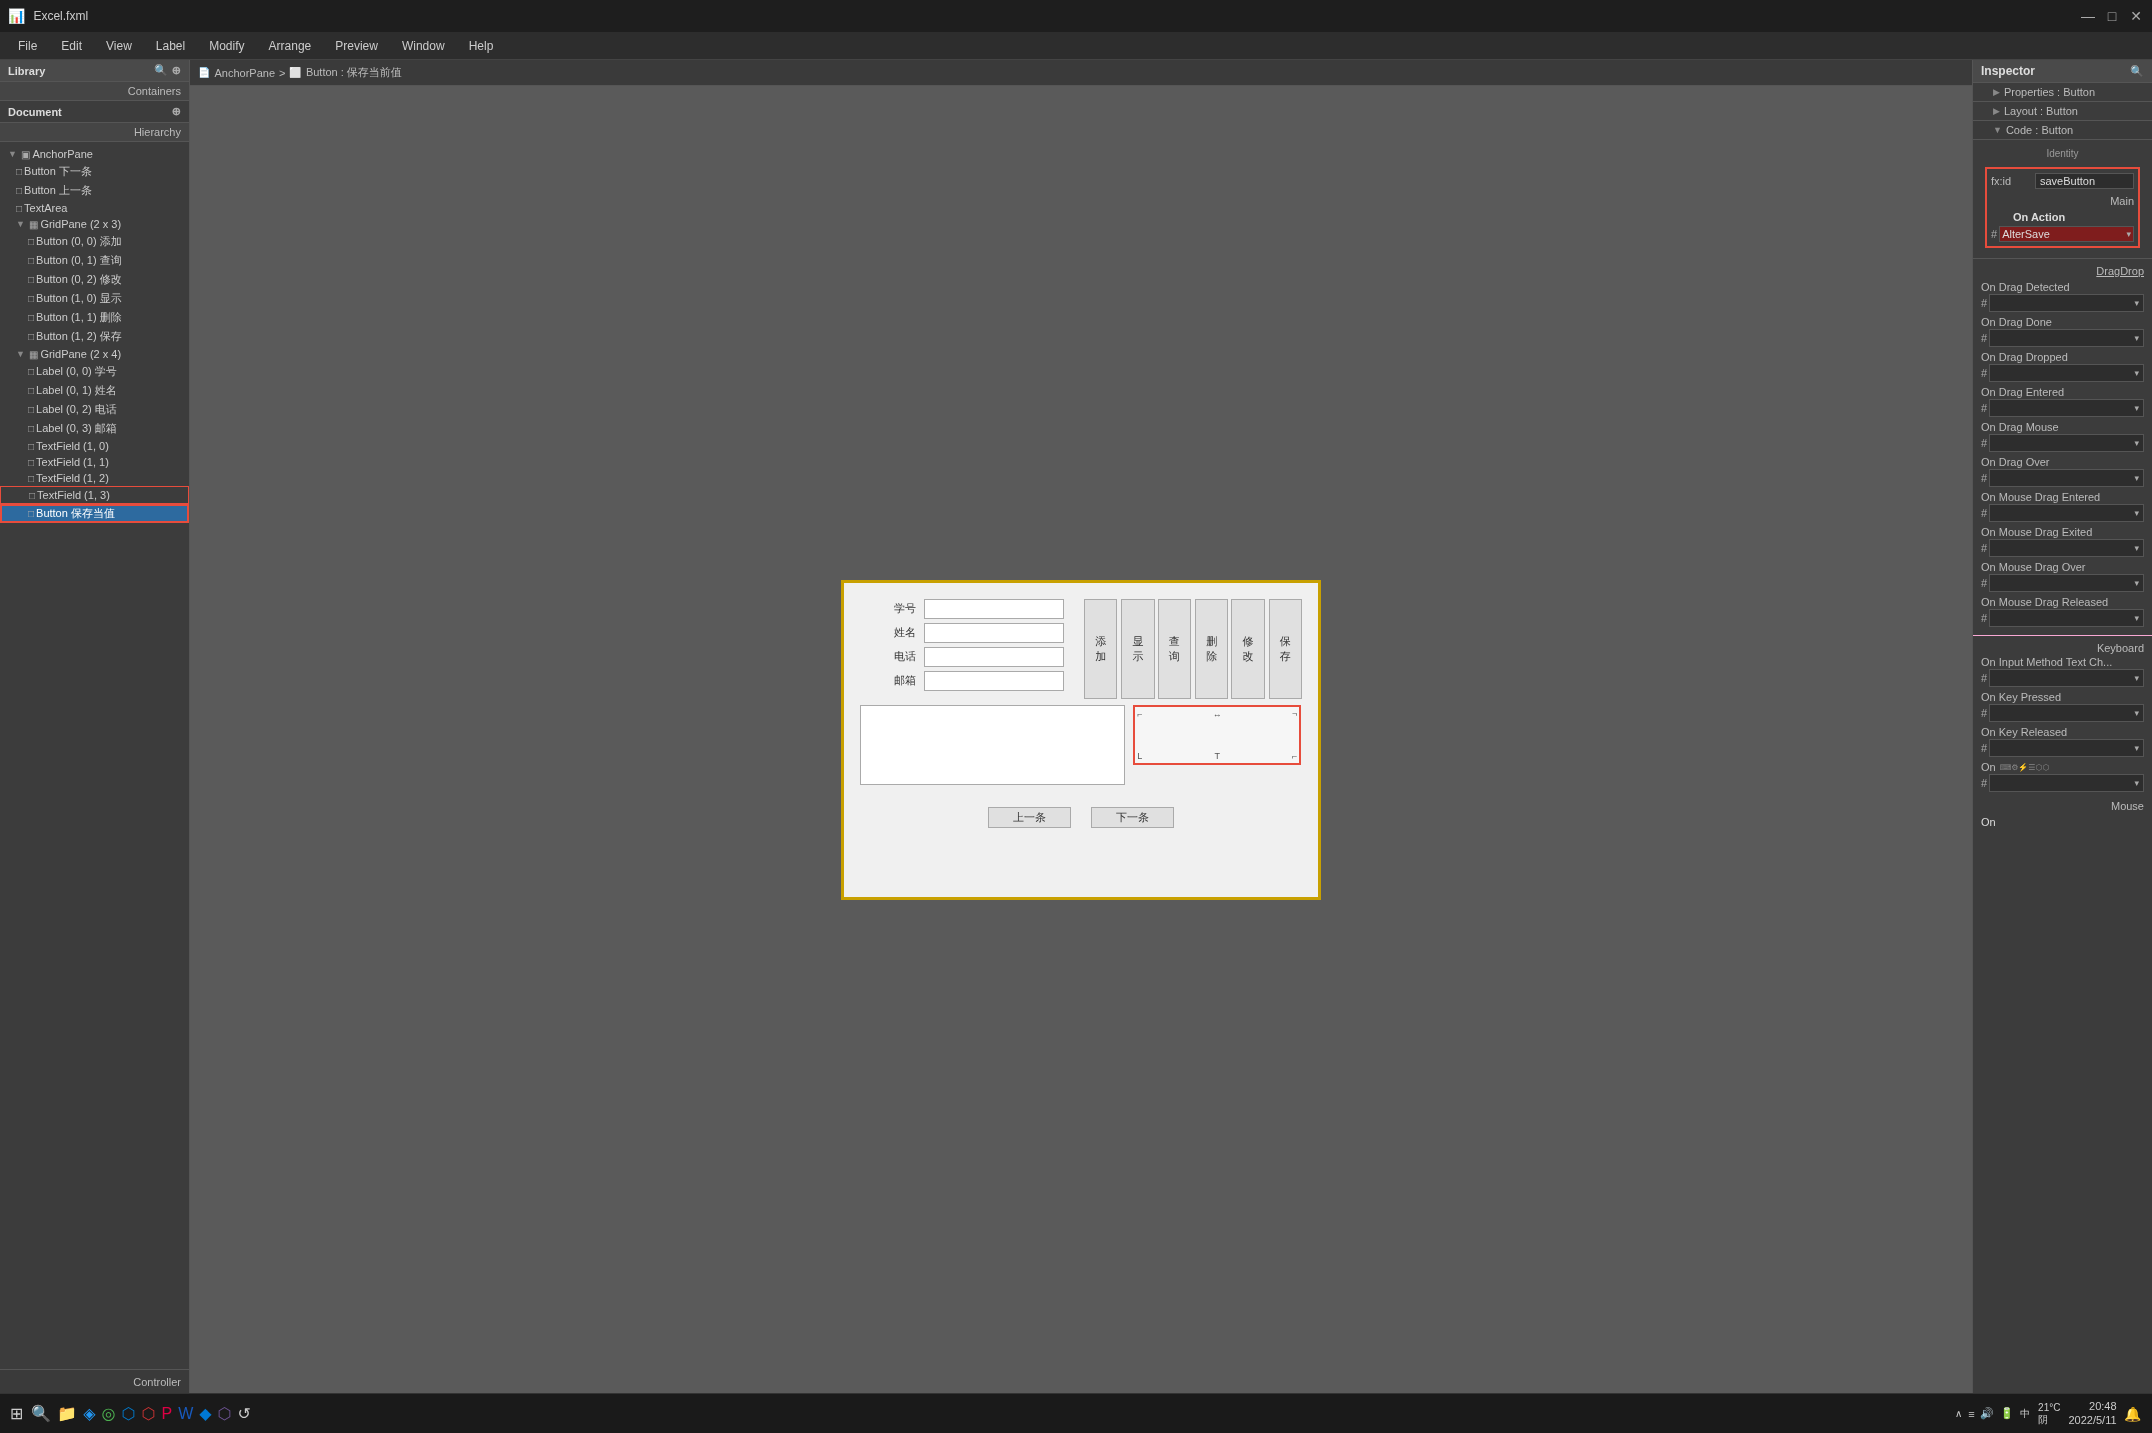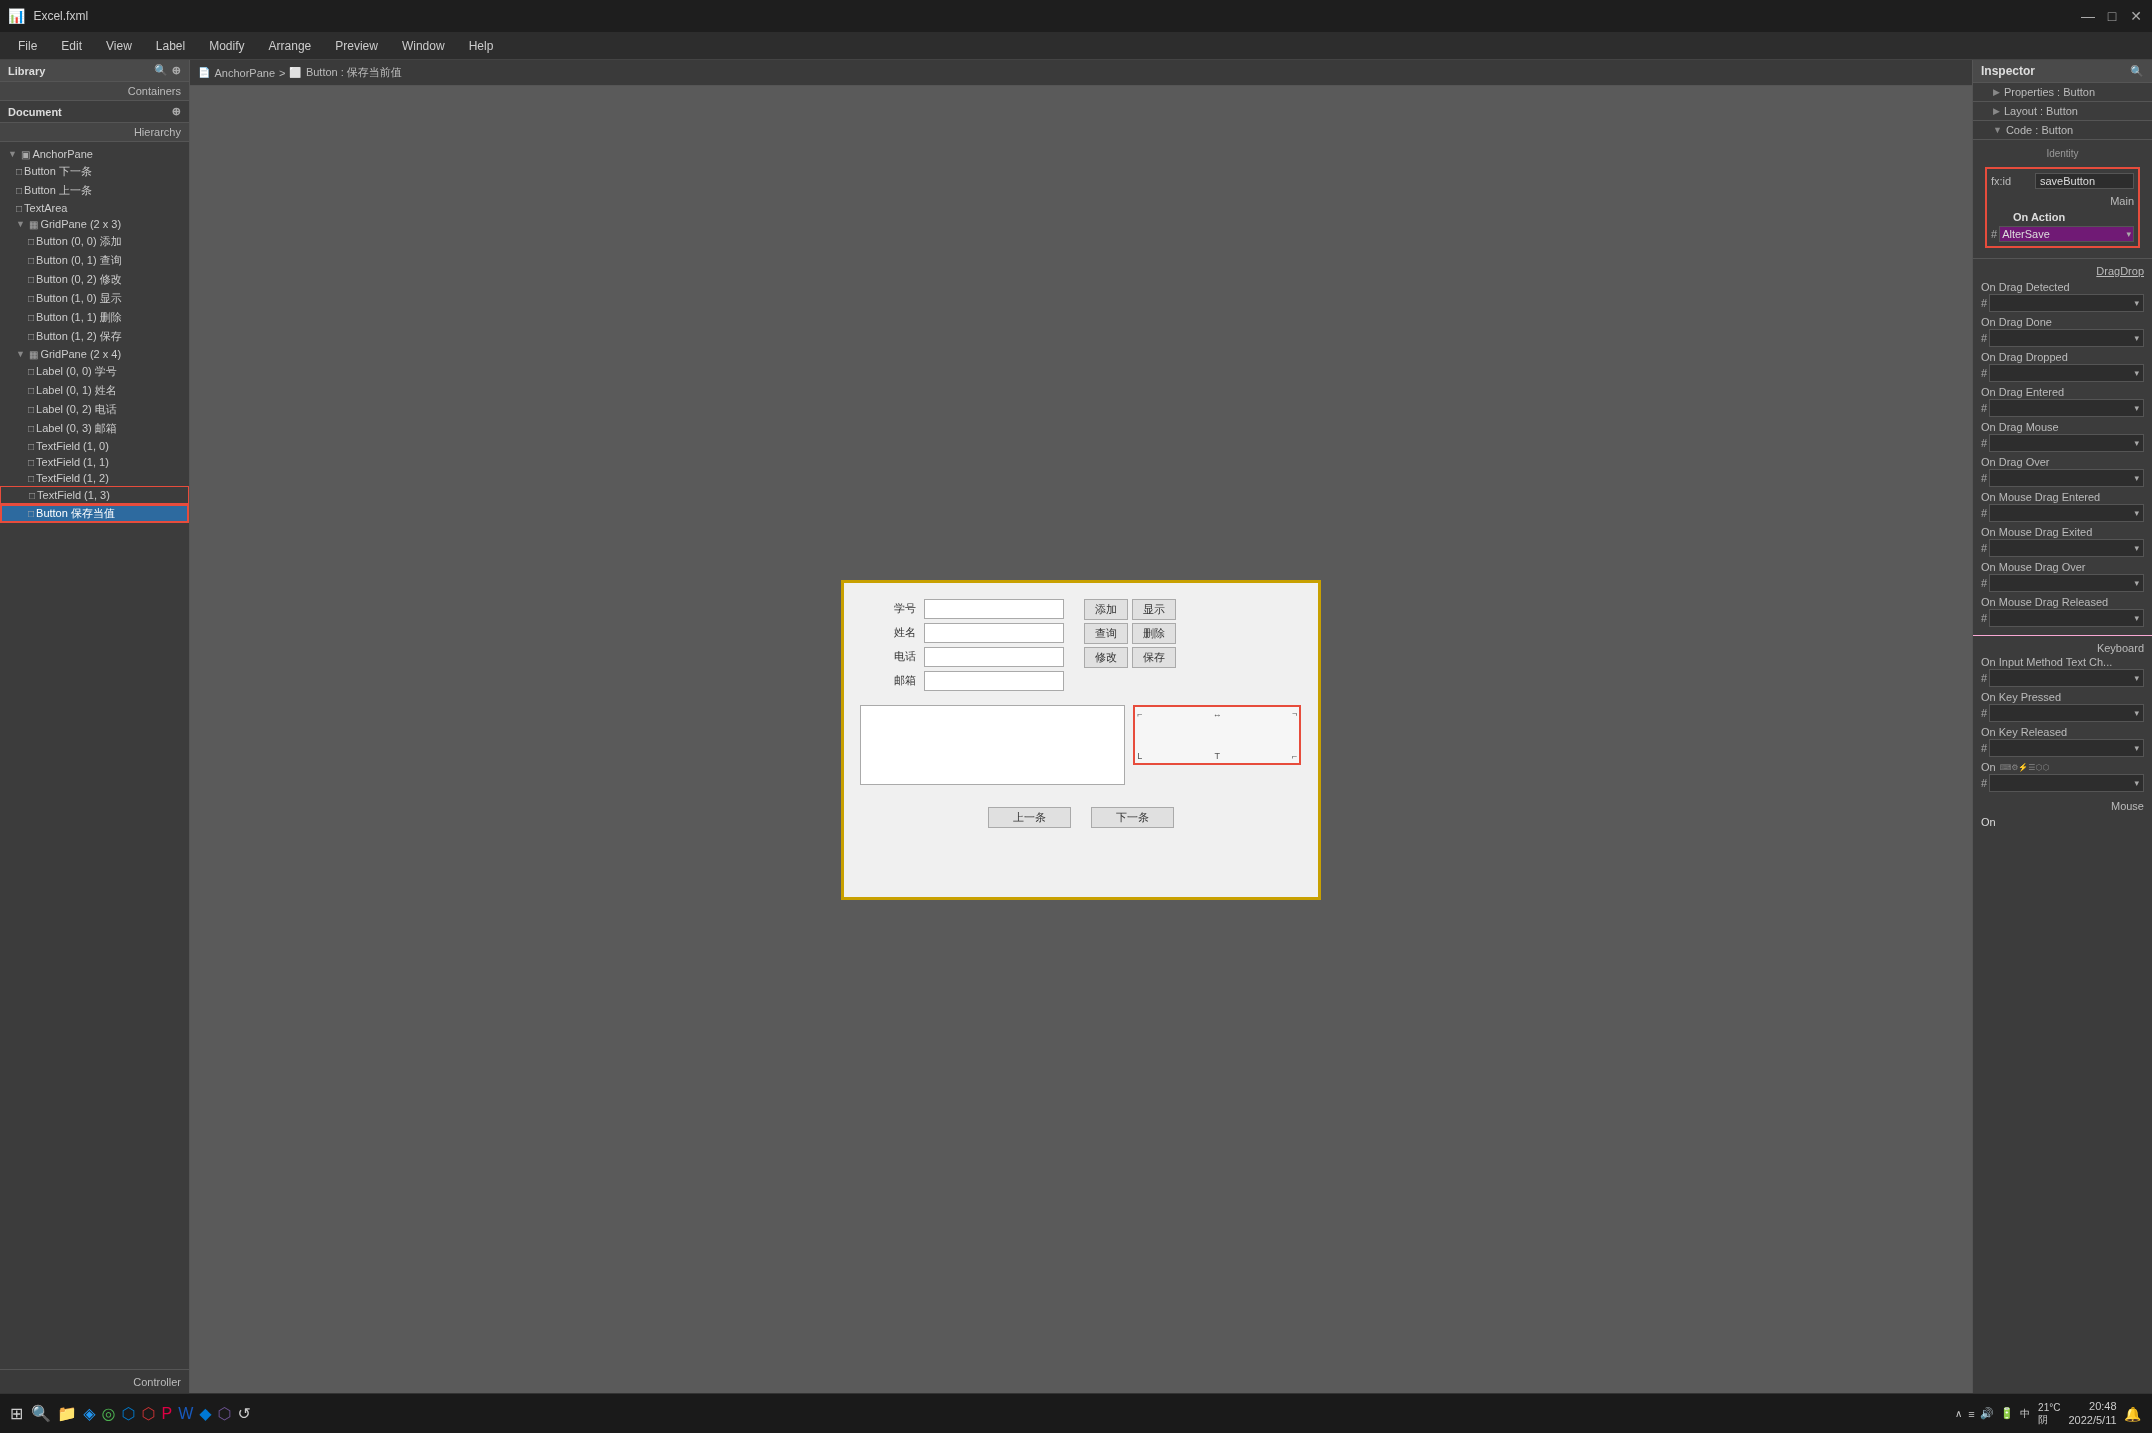--- a/index.html
+++ b/index.html
@@ -165,21 +165,21 @@
       padding-right: 4px;
     }
     .form-input {
       height: 20px;
       border: 1px solid #aaa;
       background: white;
       font-size: 11px;
     }
     .btn-group {
       display: flex;
-      flex-direction: column;
+      flex-direction: row;
       gap: 3px;
       margin-left: 8px;
     }
     .btn-row { display: flex; gap: 4px; }
     .preview-btn {
       background: #e0e0e0;
       border: 1px solid #aaa;
       padding: 2px 10px;
       font-size: 11px;
       color: #333;
@@ -268,21 +268,21 @@
       font-size: 11px;
       color: #ddd;
       flex: 1;
       background: #2d2d2d;
       padding: 1px 4px;
       border: 1px solid #555;
     }
     .hash-prefix { color: #aaa; font-size: 11px; }
     .action-dropdown {
       flex: 1;
-      background: #701a75;
+      background: #7f1d1d;
       border: 1px solid #555;
       color: #ddd;
       font-size: 11px;
       padding: 1px 2px;
       display: flex;
       align-items: center;
       justify-content: space-between;
     }
     .dropdown-arrow { color: #aaa; font-size: 9px; }
 

